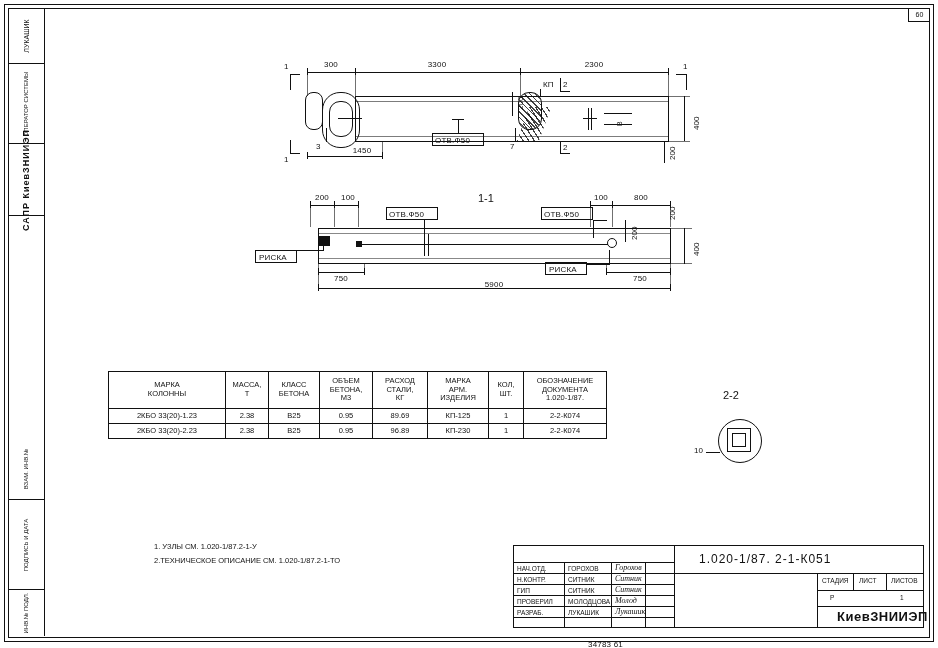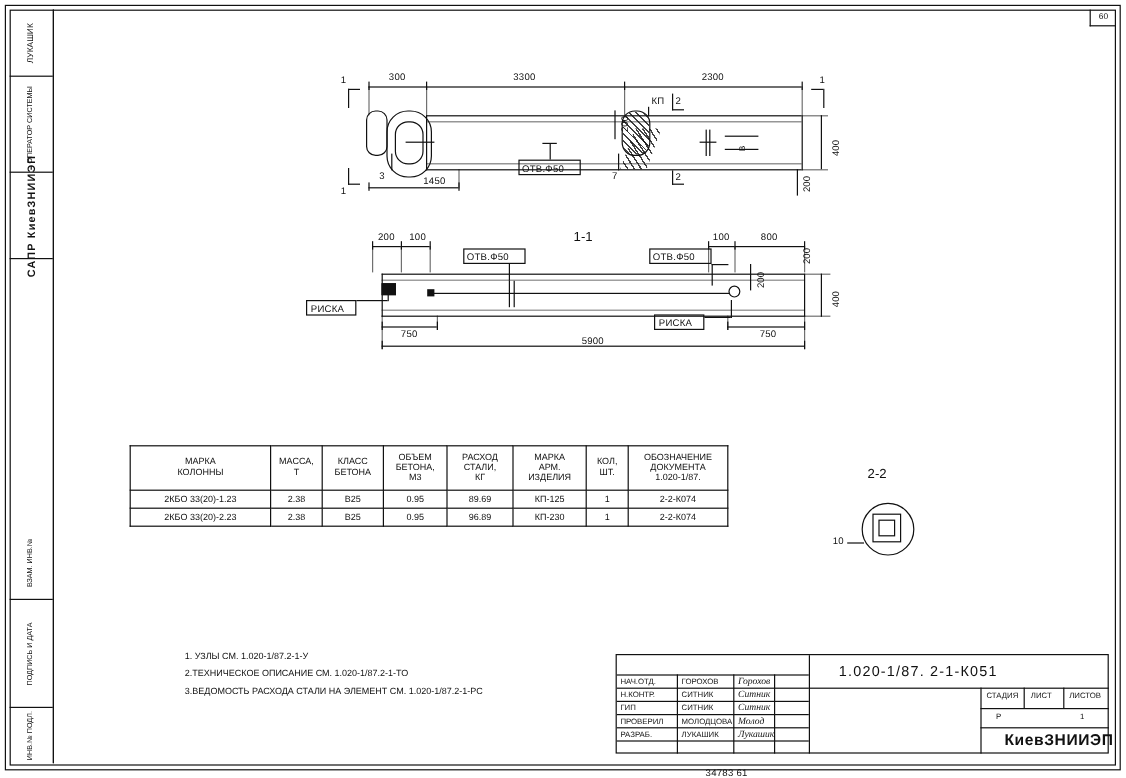--- a/index.html
+++ b/index.html
@@ -317,21 +317,20 @@
           <td>КП-230</td>
           <td>1</td>
           <td>2-2-К074</td>
         </tr>
       </tbody>
   </table>
 
   <div class="notes" style="left:122px;top:540px;margin-left:32px;">
     <div>1. УЗЛЫ СМ. 1.020-1/87.2-1-У</div>
     <div>2.ТЕХНИЧЕСКОЕ ОПИСАНИЕ СМ. 1.020-1/87.2-1-ТО</div>
-    <div>3.ВЕДОМОСТЬ РАСХОДА СТАЛИ НА ЭЛЕМЕНТ СМ. 1.020-1/87.2-1-РС</div>
   </div>
 
   <div id="titleBlock">
 
     <div class="tbLn" style="left:0;top:27px;width:160px;height:1px;"></div>
     <div class="tbLn" style="left:0;top:38px;width:160px;height:1px;"></div>
     <div class="tbLn" style="left:0;top:49px;width:160px;height:1px;"></div>
     <div class="tbLn" style="left:0;top:60px;width:160px;height:1px;"></div>
     <div class="tbLn" style="left:0;top:71px;width:160px;height:1px;"></div>
     <div class="tbLn" style="left:0;top:16px;width:160px;height:1px;"></div>

